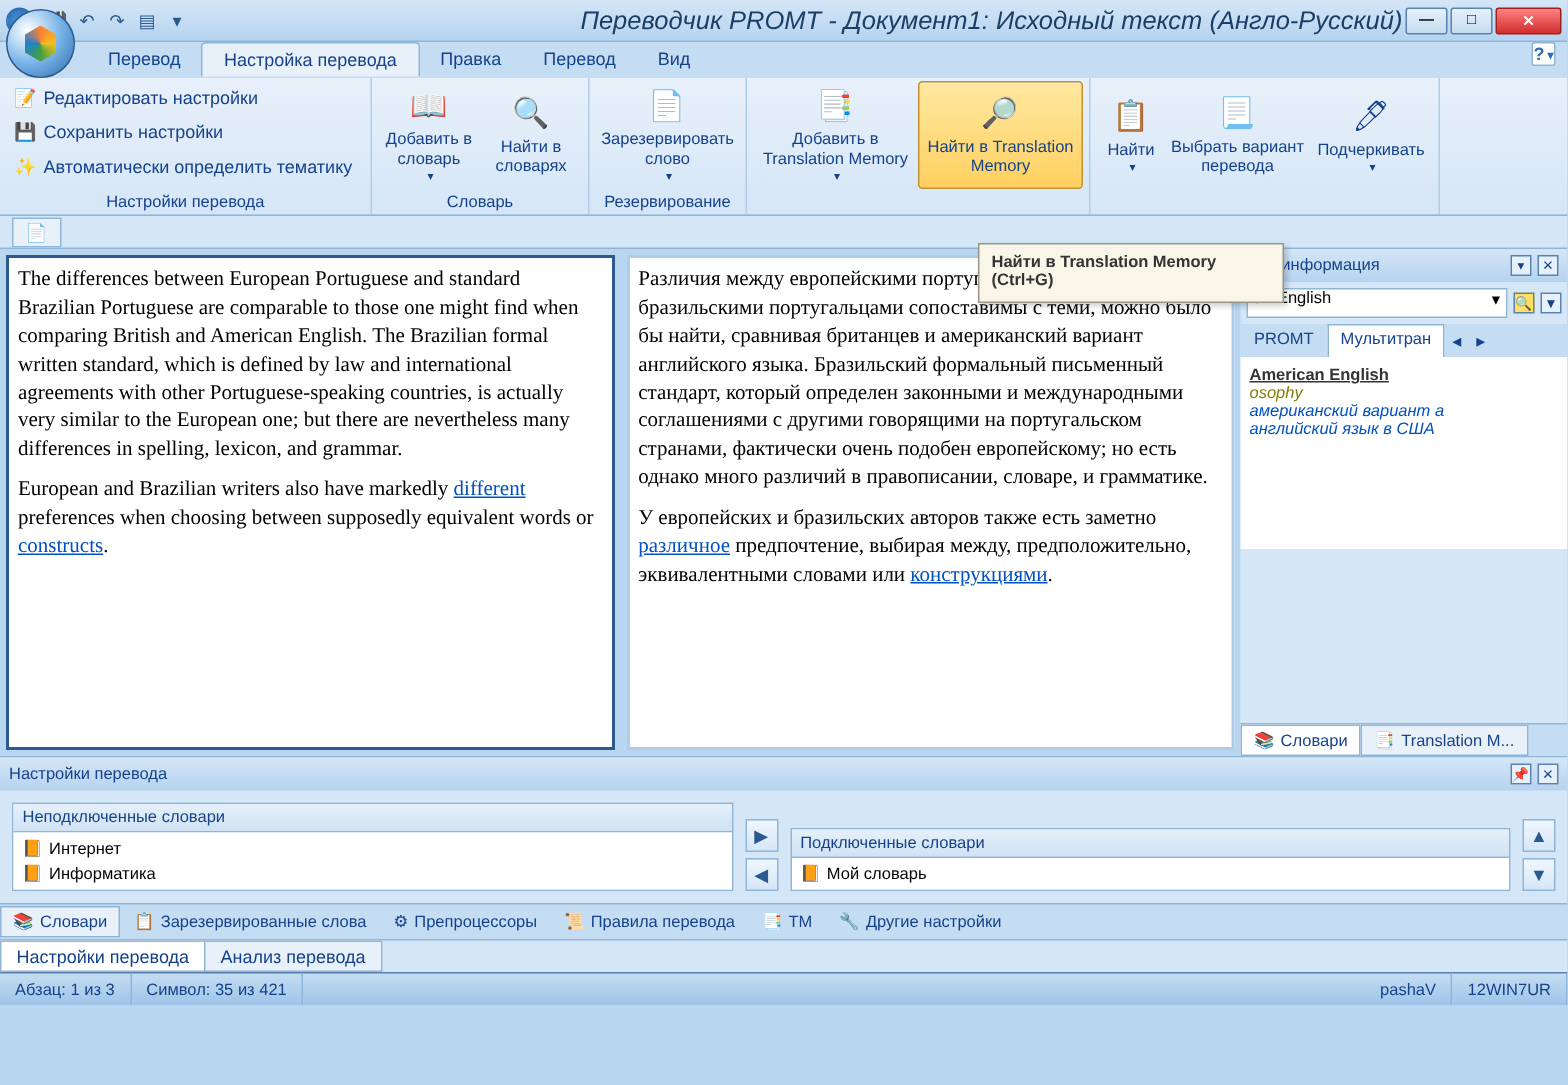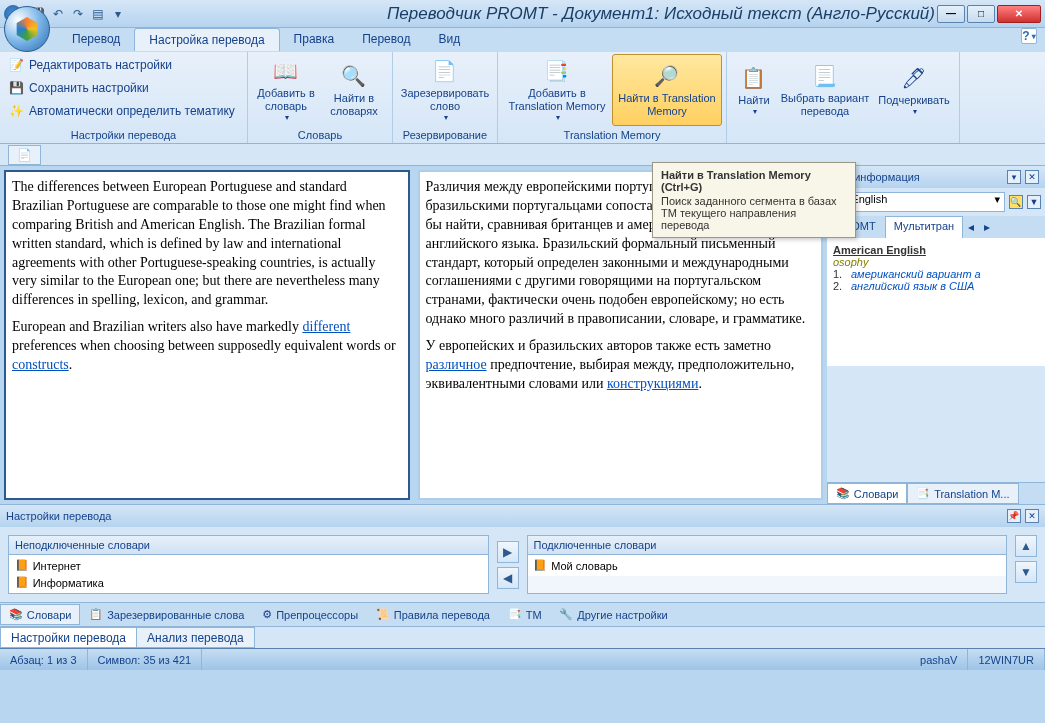--- a/index.html
+++ b/index.html
@@ -49,31 +49,31 @@
 .side-header { height: 22px; background: linear-gradient(to bottom, #d5e6f7, #b5d3ef); display: flex; align-items: center; padding: 0 6px; color: #15428b; font-size: 11px; justify-content: space-between; }
 .side-controls { display: flex; gap: 4px; }
 .side-icon { width: 14px; height: 14px; border: 1px solid #5a82b0; display: flex; align-items: center; justify-content: center; font-size: 9px; color: #15428b; cursor: pointer; background: #e5f0fa; }
 .dict-select-row { display: flex; gap: 4px; padding: 4px; align-items: center; }
 .dict-select { flex: 1; height: 20px; border: 1px solid #8fb5d9; background: #fff; padding: 0 4px; font-size: 11px; }
 .dict-tabs { display: flex; height: 22px; background: #c5ddf2; }
 .dict-tab { padding: 3px 8px; color: #15428b; font-size: 11px; cursor: pointer; border: 1px solid transparent; }
 .dict-tab.active { background: #fff; border-color: #8fb5d9; border-bottom: none; }
 .dict-nav { width: 16px; display: flex; align-items: center; justify-content: center; cursor: pointer; color: #15428b; }
 .dict-content { flex: 1; background: #fff; padding: 6px; font-size: 11px; overflow: hidden; }
-.dict-entry { color: #0050c0; font-style: italic; margin-left: 18px; }
+.dict-entry { color: #0050c0; font-style: italic; }
 .dict-entry::before { content: attr(data-num) ". "; color: #333; font-style: normal; margin-left: -18px; display: inline-block; width: 18px; }
 .ul { text-decoration: underline; color: #0050c0; }
 
 
 .tooltip { position: absolute; left: 652px; top: 162px; width: 204px; background: #f8f6e8; border: 1px solid #9a9784; padding: 6px 8px; font-size: 11px; color: #333; z-index: 50; box-shadow: 2px 2px 4px rgba(0,0,0,0.2); }
 .tooltip-title { font-weight: bold; margin-bottom: 2px; }
 
 
 .settings-panel { background: #d5e6f7; border-top: 1px solid #8fb5d9; }
-.settings-body { padding: 8px; display: flex; gap: 8px; }
+.settings-body { padding: 8px; display: flex; gap: 8px; align-items: flex-end; }
 .dict-box { flex: 1; border: 1px solid #8fb5d9; background: #f0f6fc; }
 .dict-box-hdr { background: linear-gradient(to bottom, #e5f0fa, #d0e2f4); padding: 3px 6px; color: #15428b; border-bottom: 1px solid #8fb5d9; font-size: 11px; }
 .dict-box-body { background: #fff; padding: 2px; }
 .dict-item { padding: 2px 4px; display: flex; align-items: center; gap: 4px; font-size: 11px; }
 .move-btns { display: flex; flex-direction: column; gap: 4px; justify-content: center; }
 .move-btn { width: 22px; height: 22px; border: 1px solid #8fb5d9; background: linear-gradient(to bottom, #f0f6fc, #d5e6f7); display: flex; align-items: center; justify-content: center; cursor: pointer; color: #2c5a8e; }
 .order-btns { display: flex; flex-direction: column; gap: 4px; justify-content: flex-start; }
 
 
 .bottom-tabs { display: flex; height: 24px; background: #c5ddf2; border-top: 1px solid #8fb5d9; align-items: center; }
@@ -173,21 +173,20 @@
       <div class="rbtn-large wide">
           <span class="ricon">📑</span>
           <span>Добавить в Translation Memory</span>
           <span class="drop-arrow">▾</span>
         </div>
       <div class="rbtn-large wide active">
           <span class="ricon">🔎</span>
           <span>Найти в Translation Memory</span>
         </div>
     </div>
-    <div class="rgroup-label">Translation Memory</div>
   </div>
   <div class="rgroup">
     <div class="rgroup-body">
       <div class="rbtn-large" style="width:46px">
           <span class="ricon">📋</span>
           <span>Найти</span>
           <span class="drop-arrow">▾</span>
         </div>
       <div class="rbtn-large wide2">
           <span class="ricon">📃</span>
@@ -251,21 +250,20 @@
       <div class="sbtab">
           <span>📑</span>
           <span>Translation M...</span>
         </div>
     </div>
   </div>
 </div>
 
 <div class="tooltip">
   <div class="tooltip-title">Найти в Translation Memory (Ctrl+G)</div>
-  <div>Поиск заданного сегмента в базах TM текущего направления перевода</div>
 </div>
 
 <div class="settings-panel">
   <div class="side-header">
     <span>Настройки перевода</span>
     <div class="side-controls">
       <span class="side-icon">📌</span>
       <span class="side-icon">✕</span>
     </div>
   </div>

